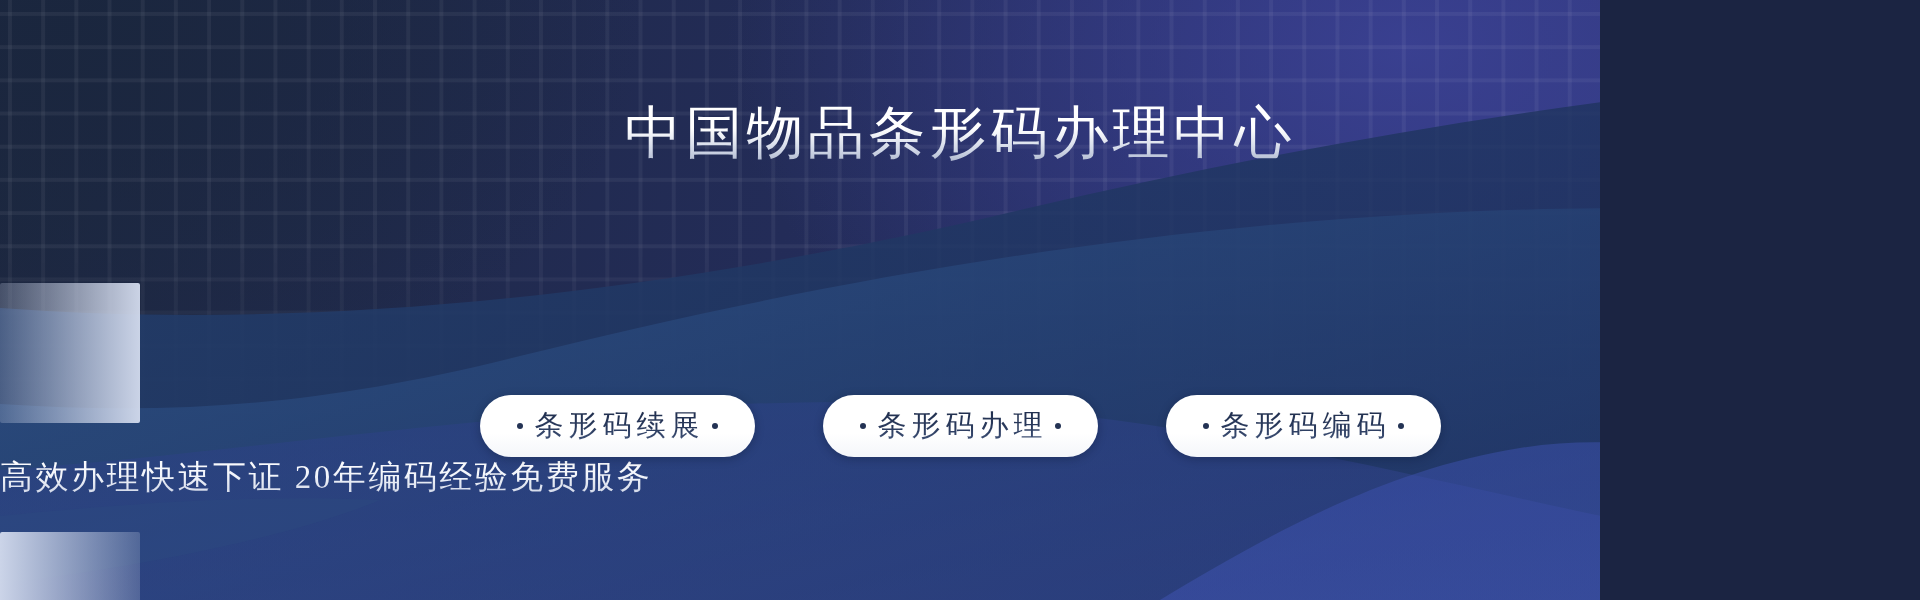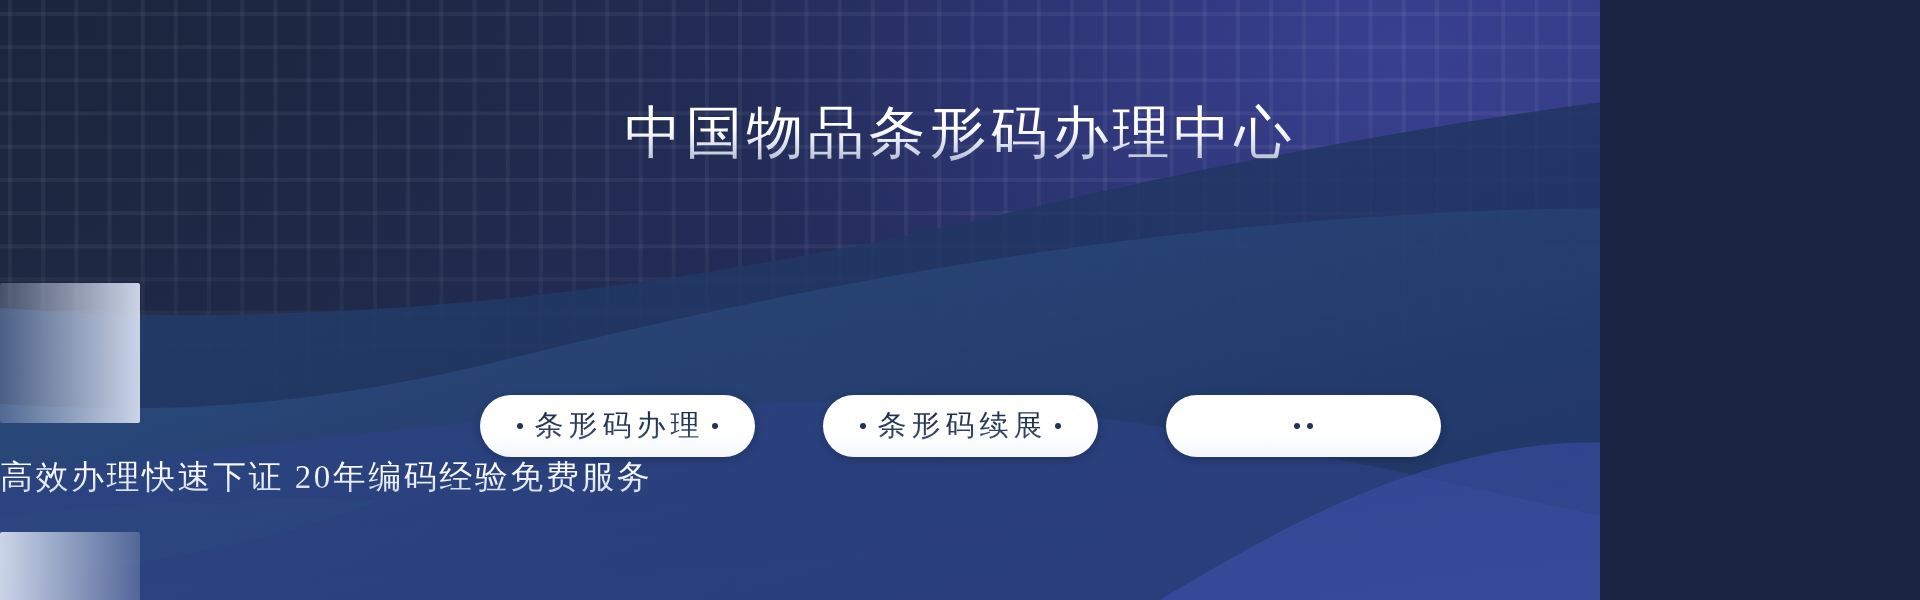--- a/index.html
+++ b/index.html
@@ -144,31 +144,32 @@
     <div class="subtitle-row">
       <span class="rule left"></span>
       <span class="subtitle">高效办理快速下证  20年编码经验免费服务</span>
       <span class="rule right"></span>
     </div>
 
     <div class="pills">
 
       <div class="pill">
         <span class="dot"></span>
-        <span class="ptext">条形码办理</span>
+        <span class="ptext">条形码续展</span>
         <span class="dot"></span>
       </div>
 
       <div class="pill">
         <span class="dot"></span>
-        <span class="ptext">条形码续展</span>
+        <span class="ptext">条形码办理</span>
         <span class="dot"></span>
       </div>
 
 
       <div class="pill">
         <span class="dot"></span>
+        <span class="ptext">条形码编码</span>
         <span class="dot"></span>
       </div>
 
     </div>
   </div>
 </div>
 
 </body></html>

